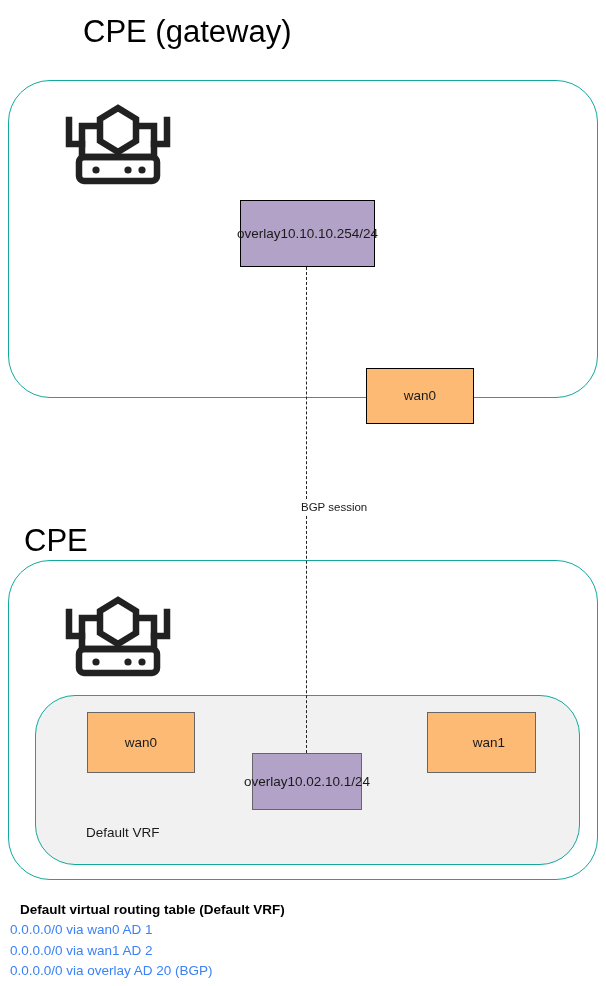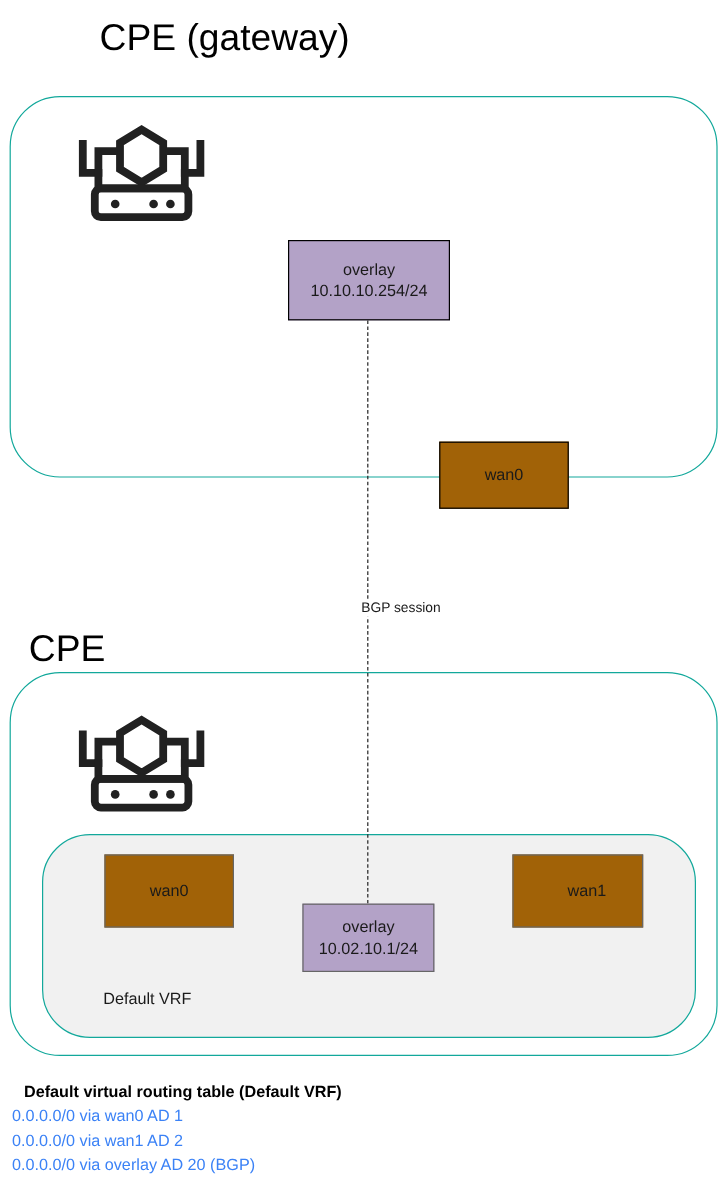--- a/index.html
+++ b/index.html
@@ -74,30 +74,30 @@
     height: 86px;
   }
   #router-icon-gateway { left: 56px; top: 102px; }
   #router-icon-cpe     { left: 56px; top: 594px; }
 
   
   .iface-box {
     position: absolute;
     box-sizing: border-box;
     display: flex;
-    flex-direction: column;
+    flex-direction: row;
     align-items: center;
     justify-content: center;
     text-align: center;
     font-size: 13.5px;
     color: #1a1a1a;
     line-height: 1.28;
   }
   .iface-box.wan {
-    background: #a16207;
+    background: #fdba74;
   }
   .iface-box.overlay {
     background: #b3a2c7;
   }
   .border-black { border: 1.6px solid #000000; }
   .border-gray  { border: 1.6px solid #666666; }
 
   #iface-overlay-gateway { left: 240px; top: 200px; width: 135px; height: 67px; }
   #iface-wan0-gateway    { left: 366px; top: 368px; width: 108px; height: 56px; z-index: 5; }
 

